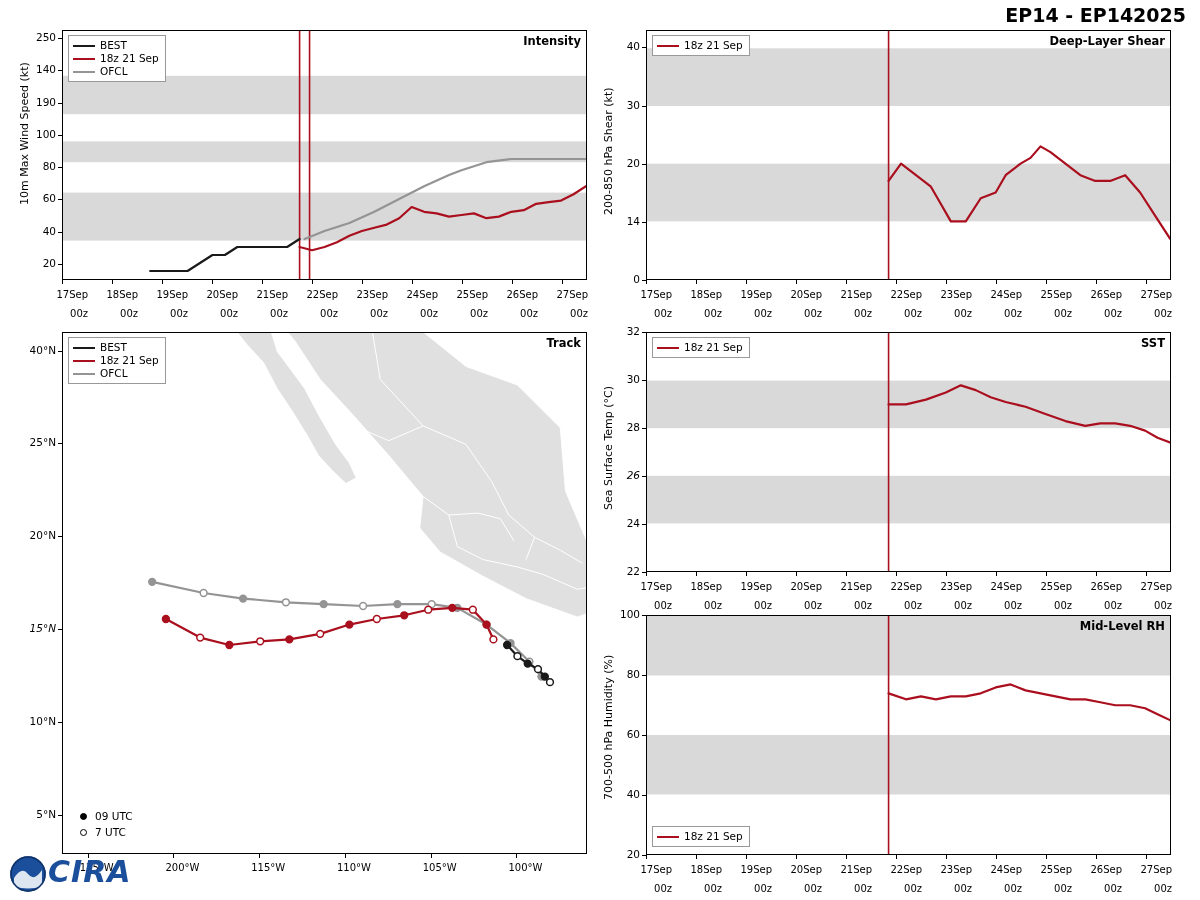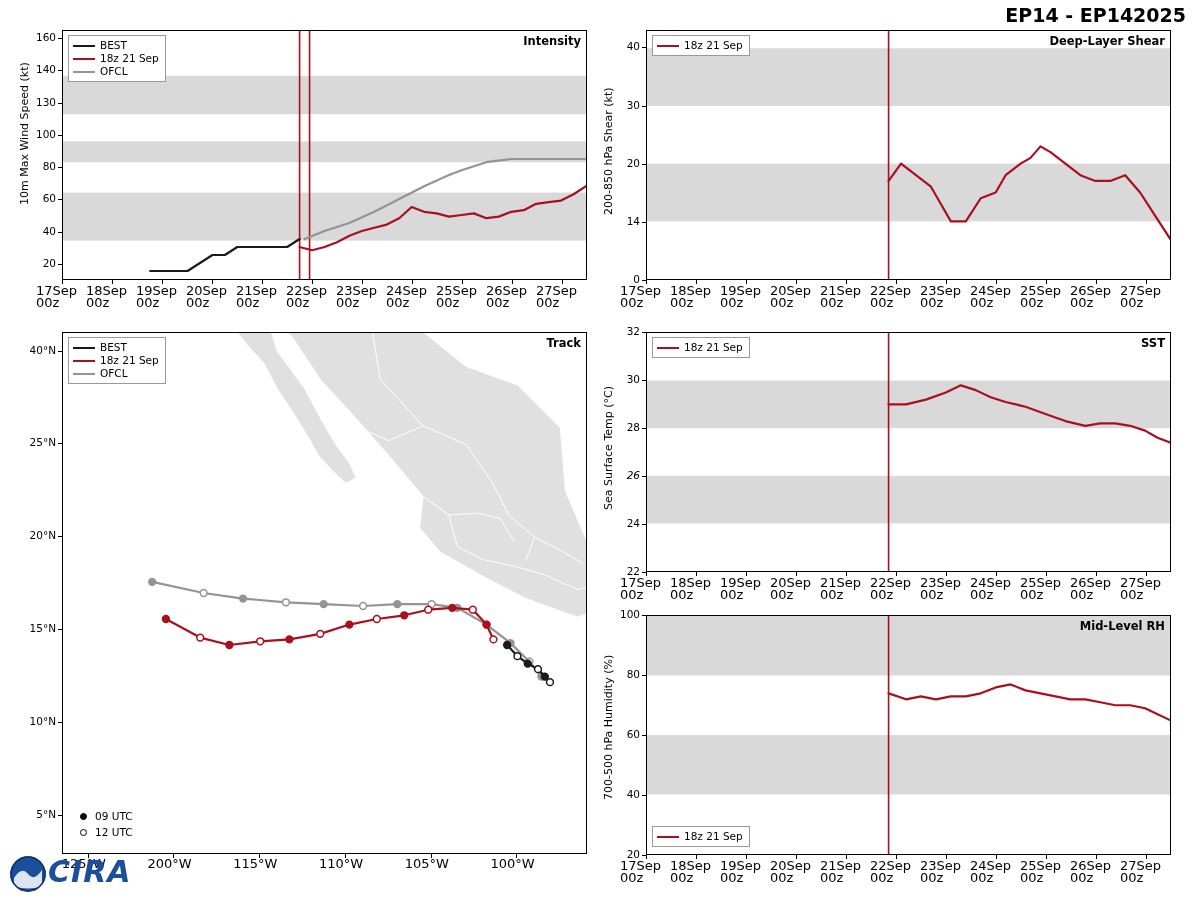--- a/index.html
+++ b/index.html
@@ -32,22 +32,22 @@
   .ylabel {
     position: absolute;
     transform-origin: 0 0;
     font-size: 11px; color: #000; white-space: nowrap;
   }
   .ytick {
     position: absolute; text-align: right;
     font-size: 10.5px; color: #000; white-space: nowrap;
   }
   .xtick {
-    position: absolute; text-align: left;
-    font-size: 13px; color: #000; line-height: 12px; white-space: nowrap;
+    position: absolute; text-align: right;
+    font-size: 10px; color: #000; line-height: 19px; white-space: nowrap;
   }
   .tickmark { position: absolute; background: #000; }
 
   .legend {
     position: absolute; background: #fff; border: 1px solid #999;
     padding: 3px 6px 3px 4px; font-size: 10.5px; line-height: 13px;
   }
   .legend .row { display: flex; align-items: center; height: 13px; }
   .legend .swatch { display: inline-block; width: 22px; height: 0; border-top-width: 2.6px; border-top-style: solid; margin-right: 5px; }
   .legend .lbl { color: #000; }
@@ -108,25 +108,25 @@
       <div class="ytick" style="left: 20px; top: 256.871px; width: 36px;">20</div>
       <div class="tickmark" style="left: 58px; top: 263.871px; width: 4px; height: 1px;"></div>
       <div class="ytick" style="left: 20px; top: 224.613px; width: 36px;">40</div>
       <div class="tickmark" style="left: 58px; top: 231.613px; width: 4px; height: 1px;"></div>
       <div class="ytick" style="left: 20px; top: 192.355px; width: 36px;">60</div>
       <div class="tickmark" style="left: 58px; top: 199.355px; width: 4px; height: 1px;"></div>
       <div class="ytick" style="left: 20px; top: 160.097px; width: 36px;">80</div>
       <div class="tickmark" style="left: 58px; top: 167.097px; width: 4px; height: 1px;"></div>
       <div class="ytick" style="left: 20px; top: 127.839px; width: 36px;">100</div>
       <div class="tickmark" style="left: 58px; top: 134.839px; width: 4px; height: 1px;"></div>
-      <div class="ytick" style="left: 20px; top: 95.5806px; width: 36px;">130</div>
+      <div class="ytick" style="left: 20px; top: 95.5806px; width: 36px;">190</div>
       <div class="tickmark" style="left: 58px; top: 102.581px; width: 4px; height: 1px;"></div>
       <div class="ytick" style="left: 20px; top: 63.3226px; width: 36px;">140</div>
       <div class="tickmark" style="left: 58px; top: 70.3226px; width: 4px; height: 1px;"></div>
-      <div class="ytick" style="left: 20px; top: 31.0645px; width: 36px;">160</div>
+      <div class="ytick" style="left: 20px; top: 31.0645px; width: 36px;">250</div>
       <div class="tickmark" style="left: 58px; top: 38.0645px; width: 4px; height: 1px;"></div>
     </div>
   <div id="xt-intensity">
       <div class="xtick" style="left: 36px; top: 285px; width: 52px;">17Sep<br>00z</div>
       <div class="tickmark" style="left: 62px; top: 280px; width: 1px; height: 4px;"></div>
       <div class="xtick" style="left: 86px; top: 285px; width: 52px;">18Sep<br>00z</div>
       <div class="tickmark" style="left: 112px; top: 280px; width: 1px; height: 4px;"></div>
       <div class="xtick" style="left: 136px; top: 285px; width: 52px;">19Sep<br>00z</div>
       <div class="tickmark" style="left: 162px; top: 280px; width: 1px; height: 4px;"></div>
       <div class="xtick" style="left: 186px; top: 285px; width: 52px;">20Sep<br>00z</div>
@@ -216,30 +216,30 @@
           <span class="lbl">OFCL</span>
         </div>
       </div>
     <div class="mk-legend" id="mk-track" style="left:14px; bottom:14px;">
         <div class="row">
           <span class="dot filled"></span>
           <span>09 UTC</span>
         </div>
         <div class="row">
           <span class="dot open"></span>
-          <span>12 UTC</span>
+          <span>7 UTC</span>
         </div>
       </div>
   </div>
   <div id="yt-track">
       <div class="ytick" style="left: 12px; top: 807.857px; width: 44px;">5°N</div>
       <div class="tickmark" style="left: 58px; top: 814.857px; width: 4px; height: 1px;"></div>
       <div class="ytick" style="left: 12px; top: 715px; width: 44px;">10°N</div>
       <div class="tickmark" style="left: 58px; top: 722px; width: 4px; height: 1px;"></div>
-      <div class="ytick" style="left: 12px; top: 622.143px; width: 44px;">15°N</div>
+      <div class="ytick" style="left: 12px; top: 622.143px; width: 44px; font-style: italic;">15°N</div>
       <div class="tickmark" style="left: 58px; top: 629.143px; width: 4px; height: 1px;"></div>
       <div class="ytick" style="left: 12px; top: 529.286px; width: 44px;">20°N</div>
       <div class="tickmark" style="left: 58px; top: 536.286px; width: 4px; height: 1px;"></div>
       <div class="ytick" style="left: 12px; top: 436.429px; width: 44px;">25°N</div>
       <div class="tickmark" style="left: 58px; top: 443.429px; width: 4px; height: 1px;"></div>
       <div class="ytick" style="left: 12px; top: 343.571px; width: 44px;">40°N</div>
       <div class="tickmark" style="left: 58px; top: 350.571px; width: 4px; height: 1px;"></div>
     </div>
   <div id="xt-track">
       <div class="xtick" style="left: 61.7213px; top: 858px; width: 52px;">125°W</div>

